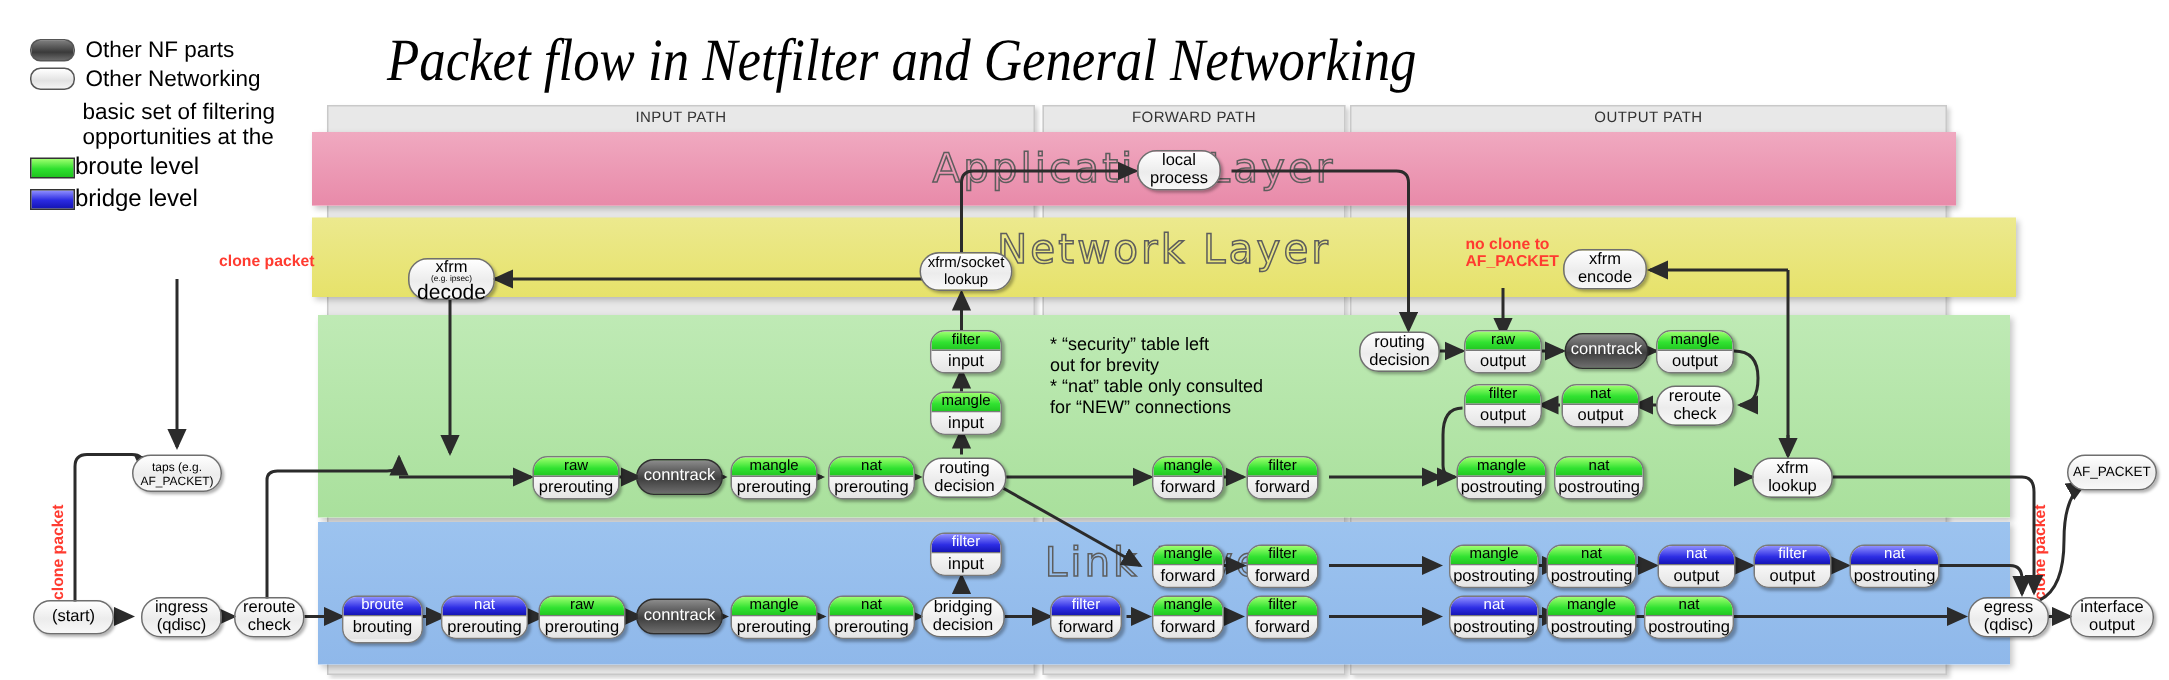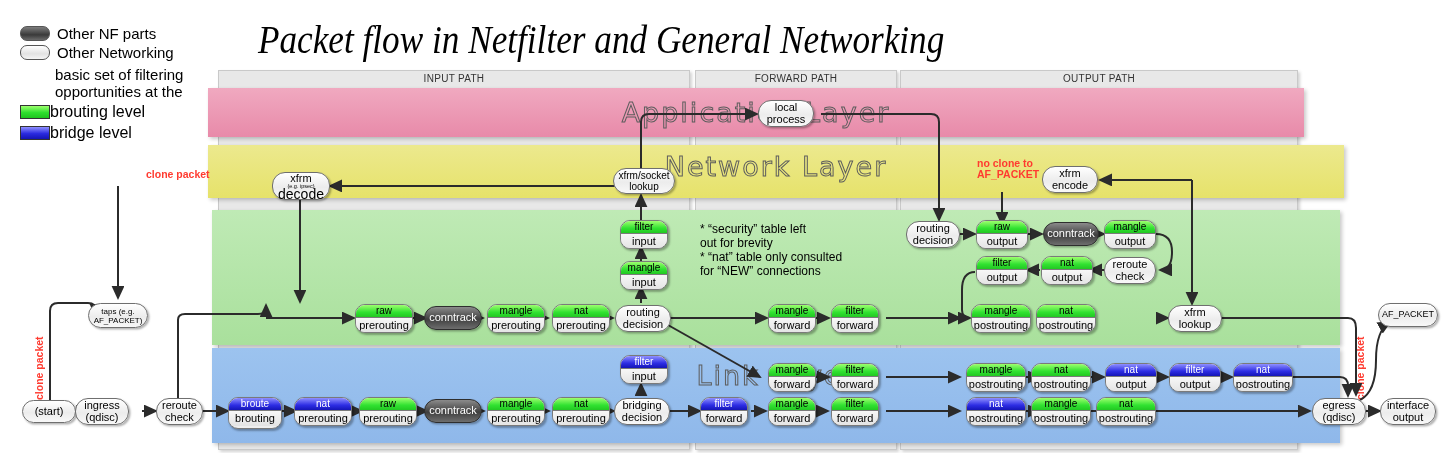--- a/index.html
+++ b/index.html
@@ -83,21 +83,21 @@
       <span class="lbl">Other NF parts</span>
     </div>
     <div class="lg-row">
       <span class="pill net"></span>
       <span class="lbl">Other Networking</span>
     </div>
     <div class="lg-note">basic set of filtering
 opportunities at the</div>
     <div class="lg-row2">
       <span class="sw green"></span>
-      <span class="lbl">brouting level</span>
+      <span class="lbl">broute level</span>
     </div>
     <div class="lg-row2">
       <span class="sw blue"></span>
       <span class="lbl">bridge level</span>
     </div>
   </div>
 
   <div class="title">Packet flow in Netfilter and General Networking</div>
 
   <div class="path" style="left:218px;top:70px;width:470px;height:378px;">
@@ -232,21 +232,21 @@
       <path d="M1026,411 L1040,411"></path>
       <path d="M1090,411 L1310,411"></path>
 
       <path d="M1366,411 L1380,411"></path>
 
       <path d="M1360,400 Q1376,392 1376,360 Q1376,330 1390,322"></path>
     </g>
   </svg>
 
   <div class="node oval" style="left:22px;top:400px;width:54px;height:23px;white-space:pre-line;">(start)</div>
-  <div class="node oval" style="left:75px;top:398px;width:54px;height:27px;white-space:pre-line;">ingress
+  <div class="node oval" style="left:94px;top:398px;width:54px;height:27px;white-space:pre-line;">ingress
 (qdisc)</div>
   <div class="node oval" style="left:156px;top:398px;width:47px;height:27px;white-space:pre-line;">reroute
 check</div>
   <div class="node oval" style="left:88px;top:303px;width:60px;height:25px;font-size:8px;line-height:9px;white-space:pre-line;">taps (e.g.
 AF_PACKET)</div>
 
   <div class="node oval" style="left:272px;top:172px;width:58px;height:28px;">
     <span style="font-size:11px;line-height:10px;">xfrm</span>
     <span style="font-size:5.5px;line-height:6px;">(e.g. ipsec)</span>
     <span style="font-size:14px;line-height:10px;">decode</span>

